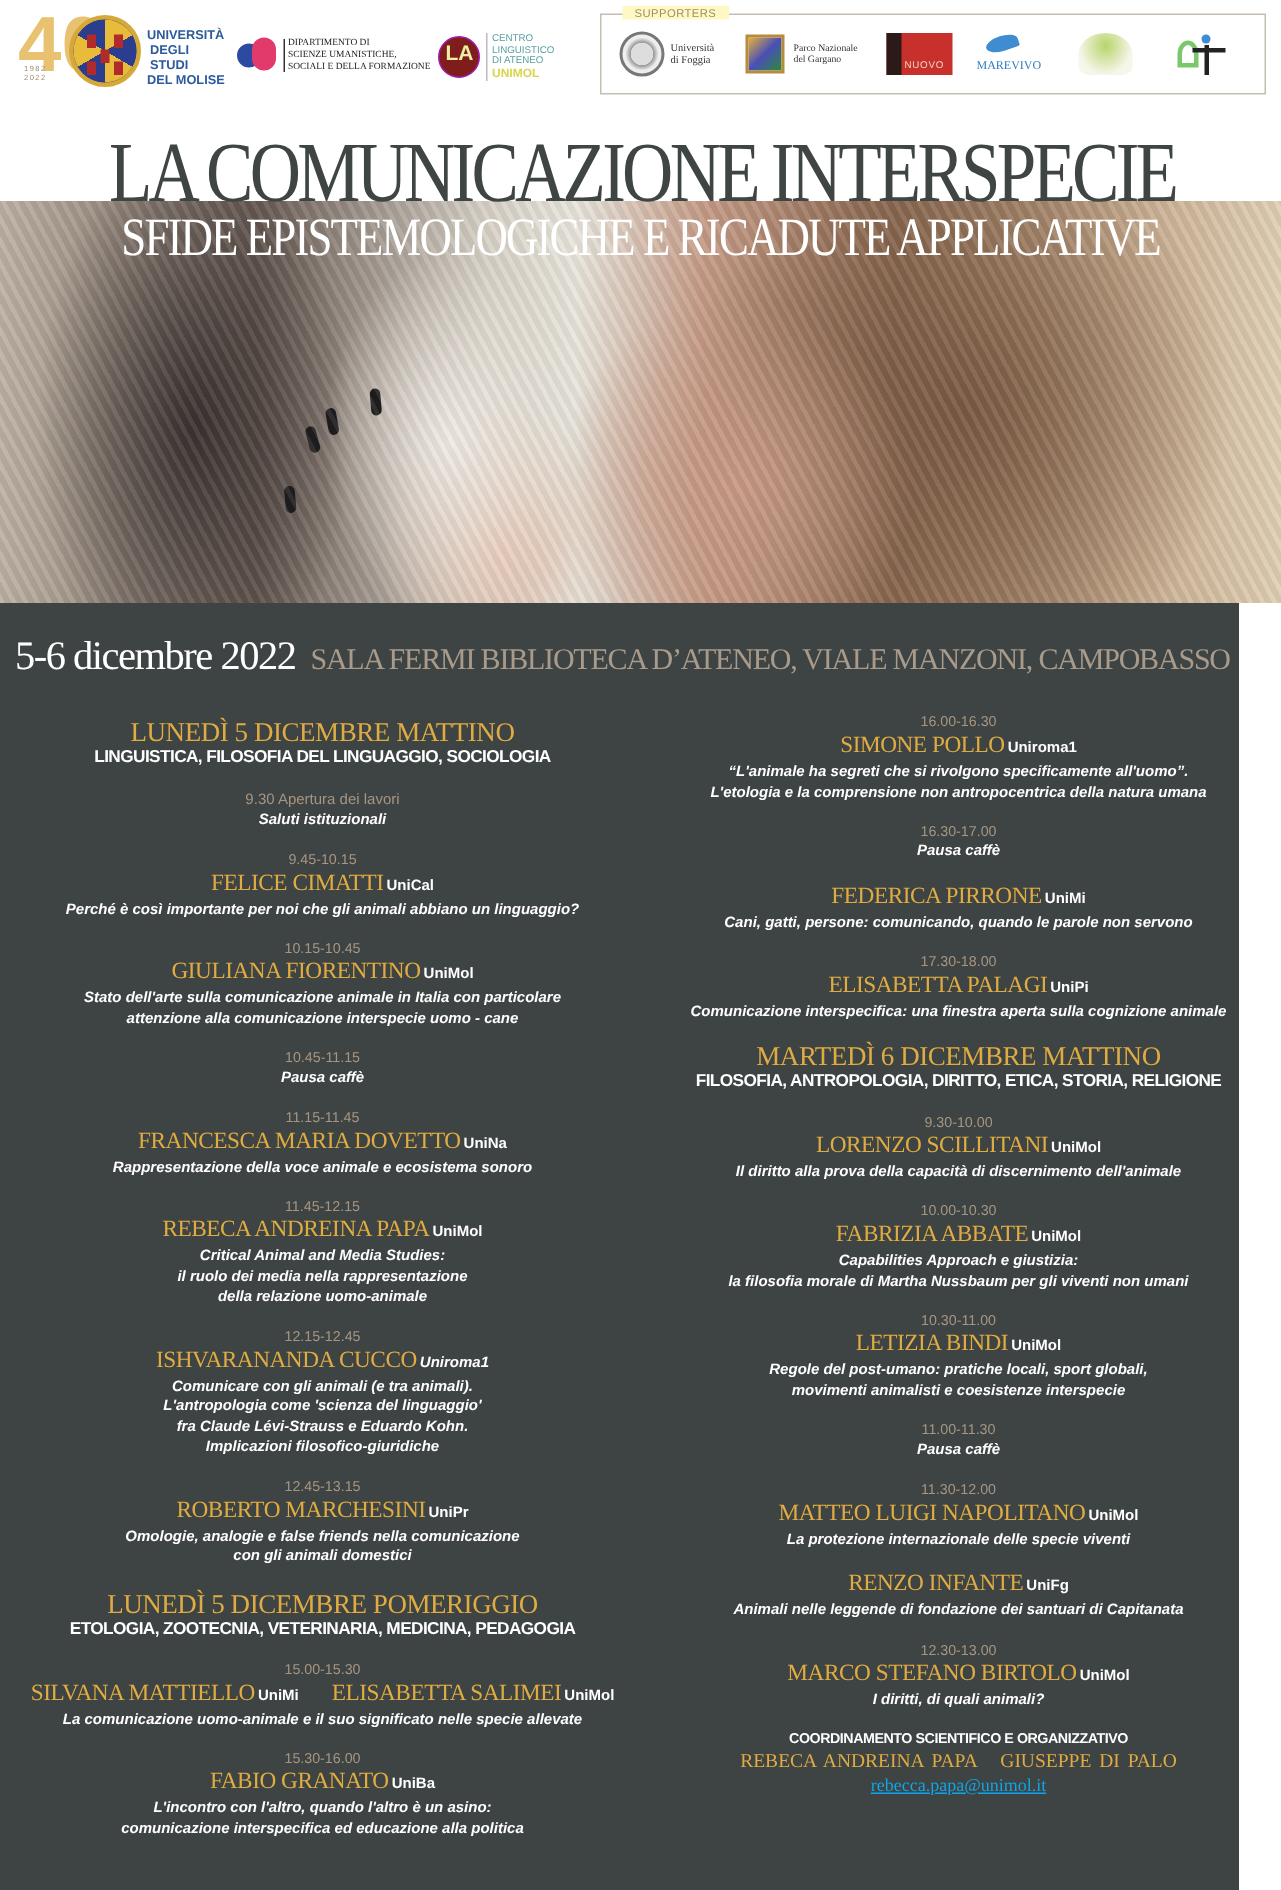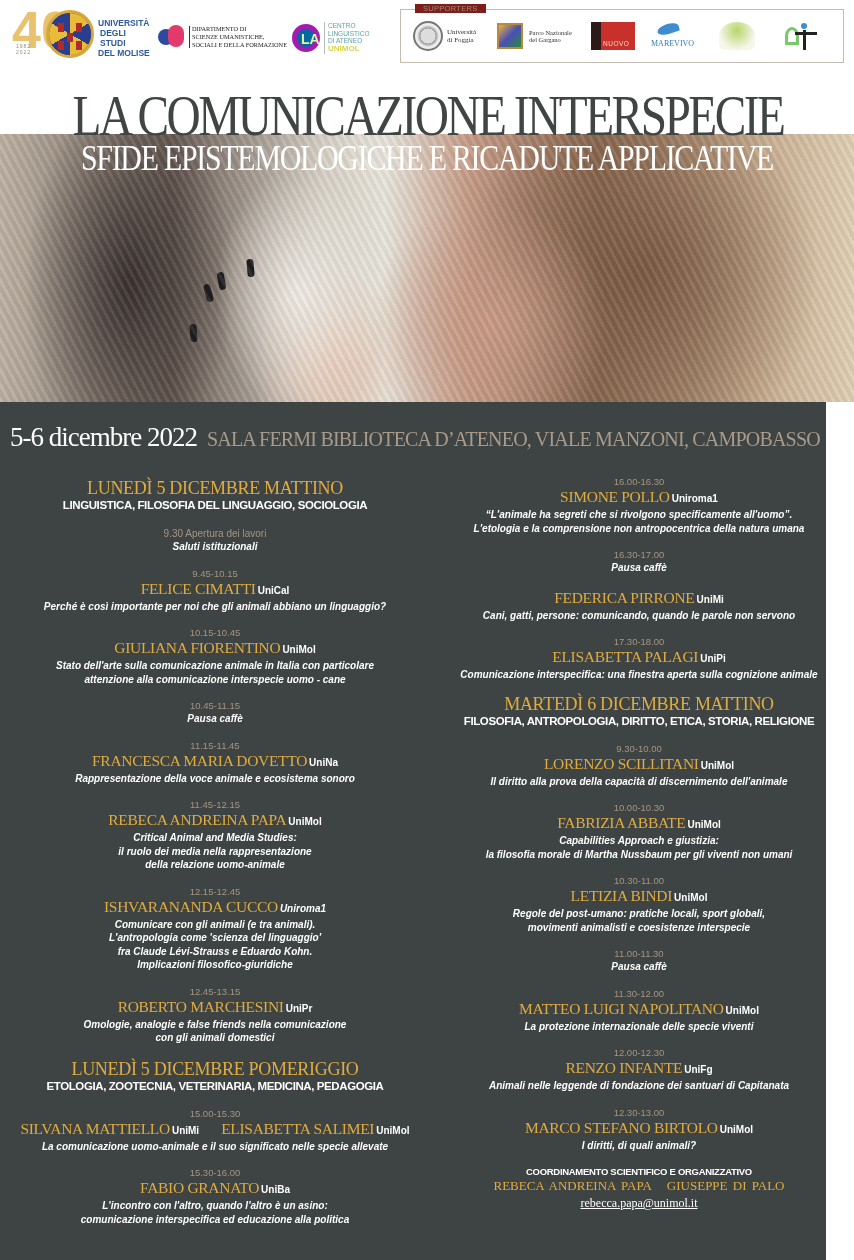--- a/index.html
+++ b/index.html
@@ -18,28 +18,28 @@
   .unimol-text { position:absolute; left:86px; top:10px; font-size:8.5px; font-weight:700; color:#2d5a9a; line-height:10px; }
 
   .logo-dip { position:absolute; left:158px; top:24px; width:130px; height:30px; }
   .dip-mark { position:absolute; left:0; top:1px; width:28px; height:22px; }
   .dip-mark .a { position:absolute; left:0; top:4px; width:16px; height:16px; border-radius:50%; background:#2b4aa0; }
   .dip-mark .b { position:absolute; left:10px; top:0; width:16px; height:22px; border-radius:8px; background:#e23a6a; }
   .dip-bar { position:absolute; left:31px; top:2px; width:1px; height:22px; background:#333; }
   .dip-text { position:absolute; left:34px; top:1px; font-family:"Liberation Serif", serif; font-size:6.3px; color:#222; line-height:8px; white-space:nowrap; }
 
   .logo-cla { position:absolute; left:290px; top:20px; width:90px; height:36px; }
-  .cla-circle { position:absolute; left:2px; top:4px; width:28px; height:28px; border-radius:50%; background:#0369a1; border:5px solid #a21caf; }
+  .cla-circle { position:absolute; left:2px; top:4px; width:28px; height:28px; border-radius:50%; background:#7f1d1d; border:1px solid #a21caf; }
   .cla-circle span { position:absolute; left:4px; top:2px; font-size:14px; font-weight:700; color:#e9f0a2; }
   .cla-bar { position:absolute; left:34px; top:2px; width:1px; height:32px; background:#bbb; }
   .cla-text { position:absolute; left:38px; top:2px; font-size:6.5px; color:#5aa0a5; line-height:7.5px; }
   .cla-text b { color:#d7d54a; font-size:8px; }
 
   .supporters { position:absolute; left:400px; top:9px; width:444px; height:54px; border:1px solid #c5bdb1; }
-  .supporters-label { position:absolute; left:14px; top:-6px; padding:0 8px; background:#7f1d1d; font-size:7.5px; color:#a18b6d; letter-spacing:0.3px; }
+  .supporters-label { position:absolute; left:14px; top:-6px; padding:0 8px; background:#fef9c3; font-size:7.5px; color:#a18b6d; letter-spacing:0.3px; }
   .sup { position:absolute; top:8px; height:36px; display:flex; align-items:center; }
   .sup-foggia { left:12px; }
   .sup-foggia .ring { width:30px; height:30px; border-radius:50%; border:2px solid #777; background:radial-gradient(circle,#ddd 40%,#999 42%,#eee 60%); }
   .sup-foggia .txt { font-family:"Liberation Serif", serif; font-size:7px; color:#333; line-height:8px; margin-left:4px; }
   .sup-gargano { left:96px; }
   .sup-gargano .sq { width:26px; height:26px; background:linear-gradient(135deg,#e7b23a,#4a4fb6 50%,#2a8a3a); border:2px solid #b88a3b; }
   .sup-gargano .txt { font-family:"Liberation Serif", serif; font-size:6.5px; color:#333; line-height:7.5px; margin-left:6px; }
   .sup-nuovo { left:190px; }
   .sup-nuovo .box { width:44px; height:28px; background:#c7302b; border-left:10px solid #2b1a18; color:#f2d7c4; font-size:6.5px; display:flex; align-items:flex-end; padding:0 0 3px 2px; letter-spacing:0.5px; }
   .sup-marevivo { left:250px; }
@@ -90,21 +90,21 @@
   .speaker { line-height:18px; }
   .name { font-family:"Liberation Serif", serif; font-size:15.5px; color:#e0ac42; letter-spacing:-0.3px; }
   .aff { font-size:10px; font-weight:700; color:#ffffff; margin-left:2px; }
   .aff.it { font-style:italic; }
   .talk { font-size:10px; font-style:italic; font-weight:700; color:#ffffff; line-height:13.5px; white-space:pre-line; }
   .note { font-size:10px; color:#a69582; line-height:13px; }
 
   .coord { margin-top:14px; }
   .coord-label { font-size:9.5px; font-weight:700; color:#ffffff; line-height:12px; letter-spacing:-0.3px; }
   .coord-names { font-family:"Liberation Serif", serif; font-size:13px; color:#e0ac42; line-height:15px; word-spacing:2px; }
-  .coord-mail { font-family:"Liberation Serif", serif; font-size:12px; color:#ffffff; text-decoration:underline; line-height:16px; }
+  .coord-mail { font-family:"Liberation Serif", serif; font-size:12px; color:#0ea5e9; text-decoration:underline; line-height:16px; }
 </style>
 </head>
 <body>
 
 <div class="logos">
   <div class="logo-unimol">
     <div class="forty">40</div>
     <div class="forty-years">1982<br>2022</div>
     <div class="seal">
       <span class="tower" style="left:9px;top:10px;"></span>
@@ -330,21 +330,20 @@
       <div class="talk">Pausa caffè</div>
     </div>
 
     <div class="slot">
       <div class="time">11.30-12.00</div>
       <div class="speaker"><span class="name">MATTEO LUIGI NAPOLITANO</span><span class="aff">UniMol</span></div>
       <div class="talk">La protezione internazionale delle specie viventi</div>
     </div>
 
     <div class="slot">
-      <div class="time">12.00-12.30</div>
       <div class="speaker"><span class="name">RENZO INFANTE</span><span class="aff">UniFg</span></div>
       <div class="talk">Animali nelle leggende di fondazione dei santuari di Capitanata</div>
     </div>
 
     <div class="slot">
       <div class="time">12.30-13.00</div>
       <div class="speaker"><span class="name">MARCO STEFANO BIRTOLO</span><span class="aff">UniMol</span></div>
       <div class="talk">I diritti, di quali animali?</div>
     </div>
 

